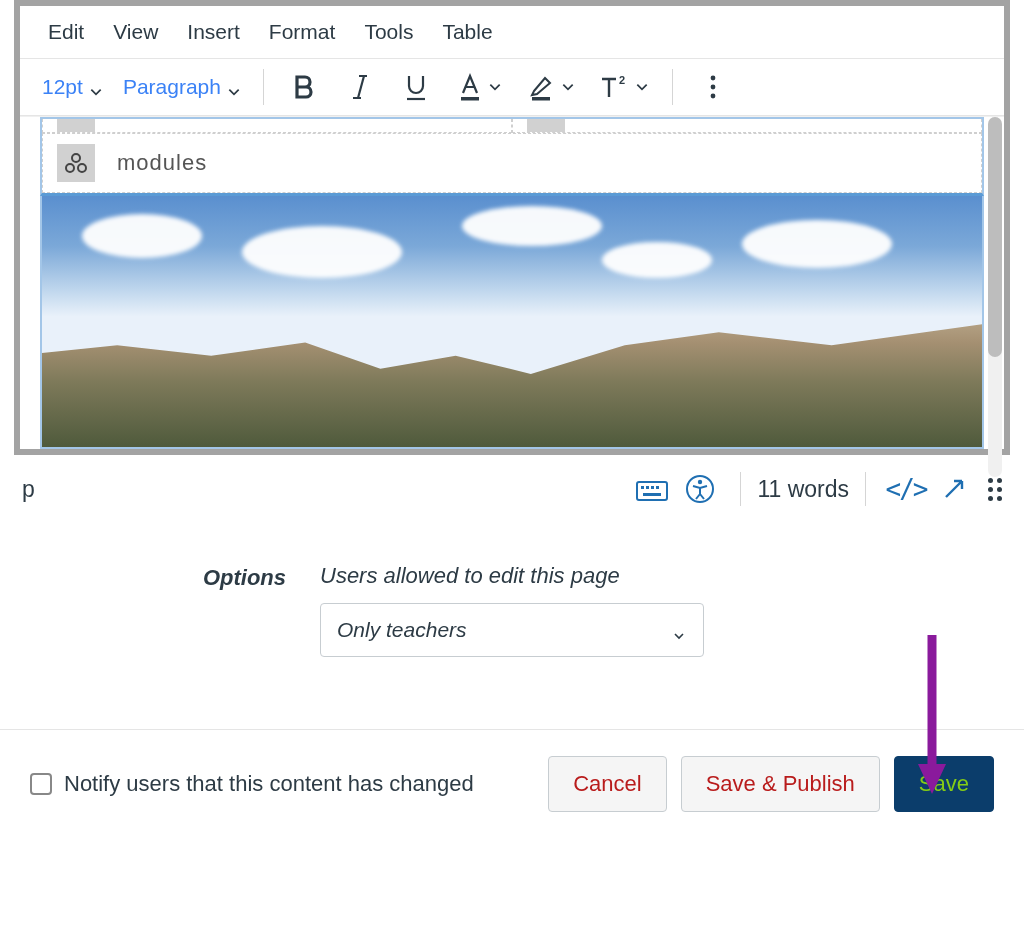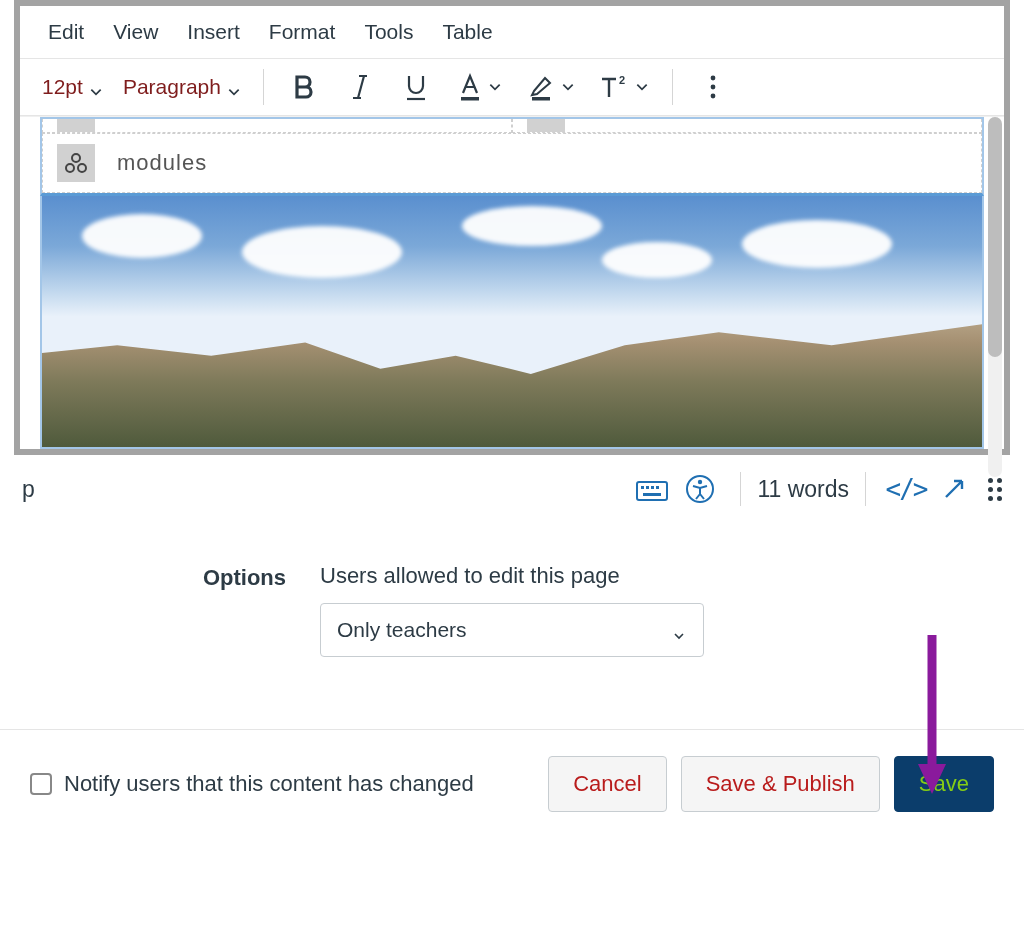--- a/index.html
+++ b/index.html
@@ -21,21 +21,21 @@
     font-size: 21px;
     border-bottom: 1px solid #e5e5e5;
   }
   .menubar span { cursor: pointer; }
   
   .toolbar {
     display: flex;
     align-items: center;
     padding: 8px 12px;
     border-bottom: 1px solid #e5e5e5;
-    color: #7f1d1d;
+    color: #3b82f6;
   }
   .tb-btn {
     display: flex;
     align-items: center;
     gap: 6px;
     padding: 6px 10px;
     font-size: 21px;
     cursor: pointer;
   }
   .chev {
@@ -137,20 +137,21 @@
   .sb-sep { width:1px; height:34px; background:#d5d5d5; margin:0 16px; }
   .wc { font-size:23px; color:#2d3b45; }
   .code-ic { color:#1f6fb2; font-family: monospace; font-size:26px; letter-spacing:-2px; }
   .grip { display:grid; grid-template-columns:repeat(2,5px); grid-auto-rows:5px; gap:4px; margin-left:10px; cursor:grab;}
   .grip span { width:5px;height:5px;background:#2d3b45;border-radius:50%; }
 
   
   .options {
     display:flex;
     padding: 40px 0 32px 0;
+    font-style: italic;
   }
   .opt-label {
     width: 320px;
     text-align:right;
     padding-right: 34px;
     font-size: 22px;
     font-weight:700;
     padding-top: 2px;
   }
   .opt-body { flex:1; font-size:22px; color:#2d3b45; }

